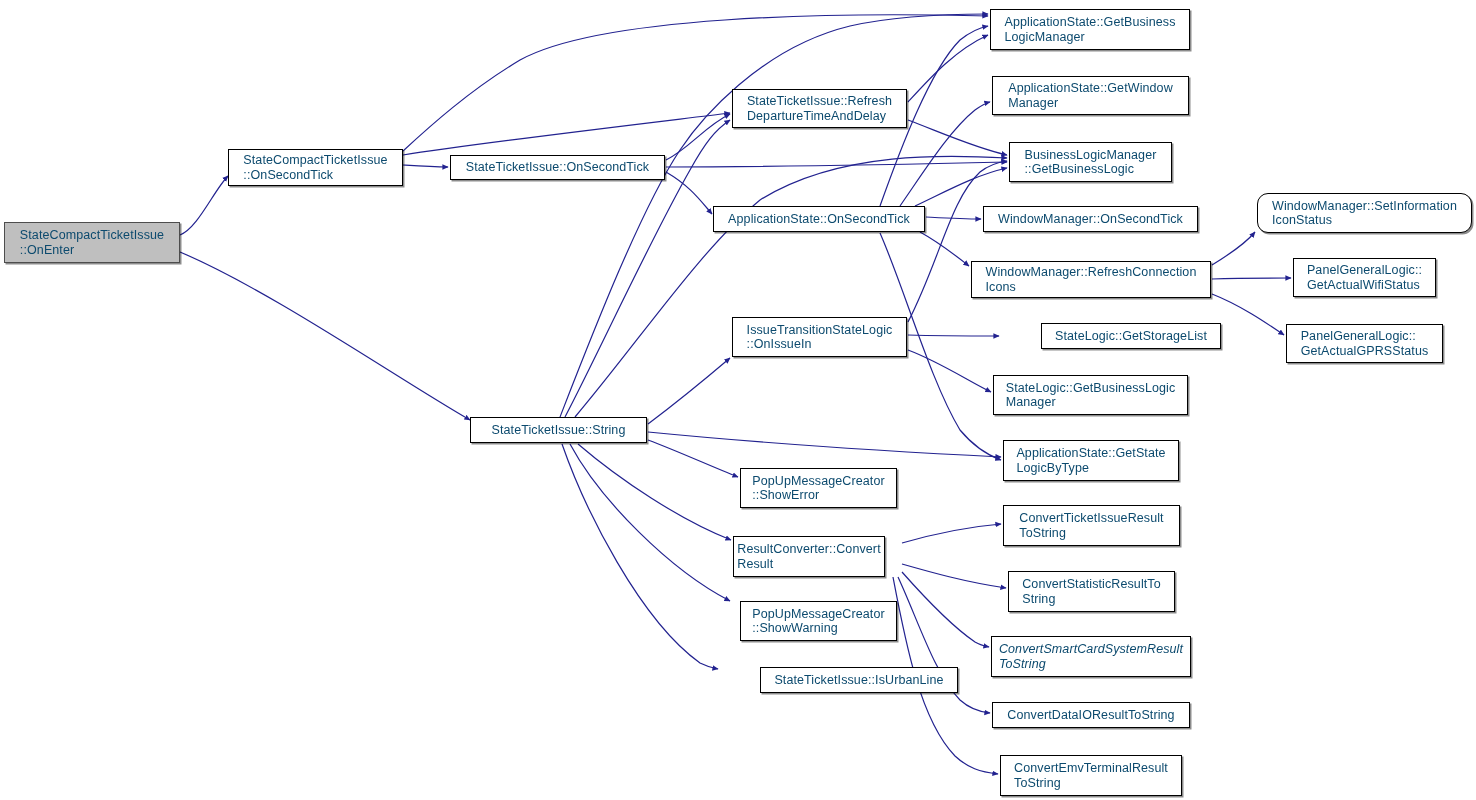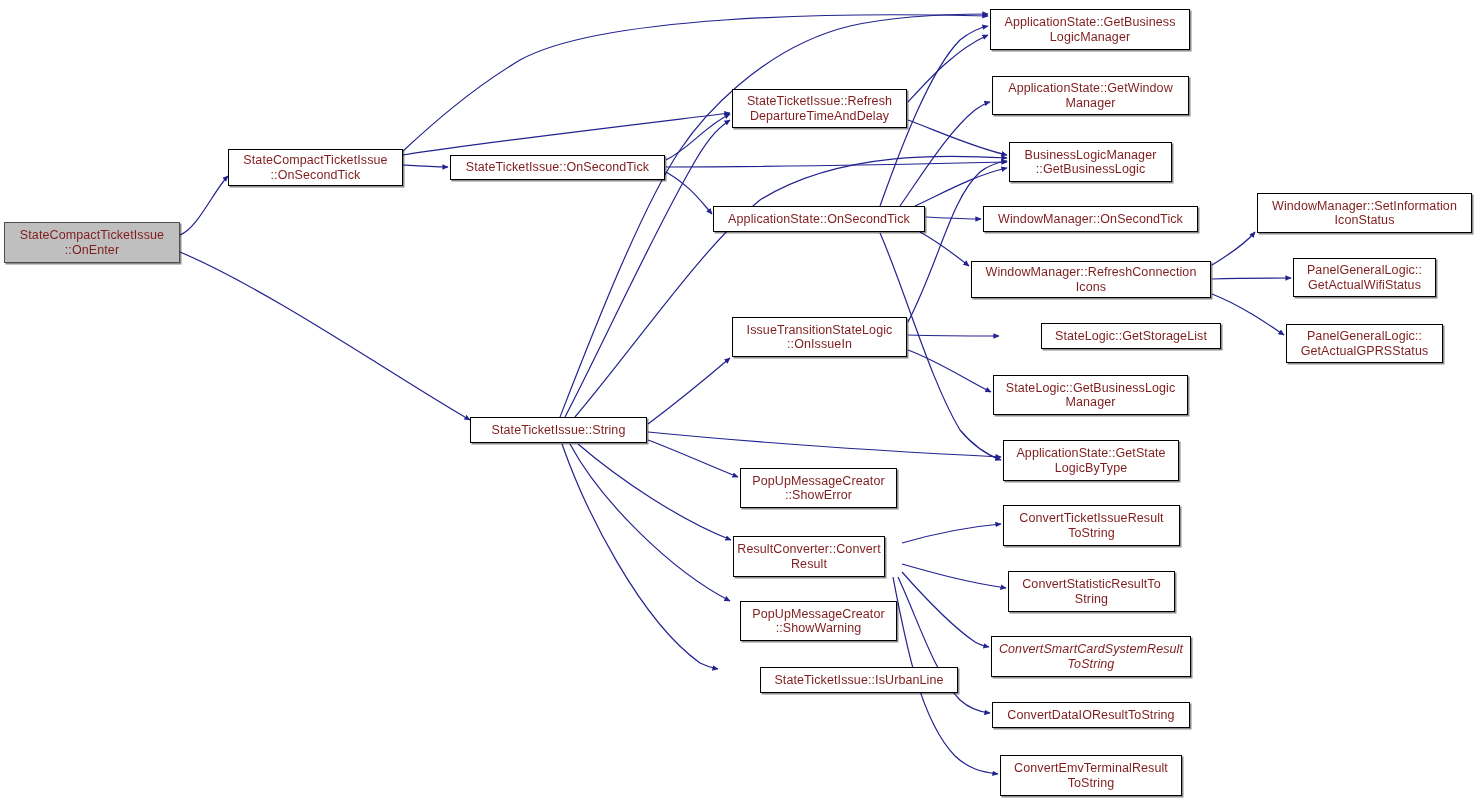--- a/index.html
+++ b/index.html
@@ -23,28 +23,28 @@
     top: 0;
     width: 1476px;
     height: 800px;
     pointer-events: none;
   }
   .node {
     position: absolute;
     box-sizing: border-box;
     border: 1px solid #000000;
     background: #ffffff;
-    color: #7f1d1d;
+    color: #0c4a6e;
     font-size: 12.5px;
     line-height: 14.5px;
     letter-spacing: 0.1px;
     display: flex;
     align-items: center;
     justify-content: center;
-    text-align: center;
+    text-align: left;
     padding: 1px 3px;
     white-space: pre-line;
     box-shadow: 1.5px 1.5px 0 0 rgba(0,0,0,0.45);
   }
   .node.highlight {
     background: #bfbfbf;
     border-color: #4d4d4d;
   }
 </style>
 </head>
@@ -107,21 +107,21 @@
       <div class="node" style="left: 713px; top: 206px; width: 212px; height: 26px;">ApplicationState::OnSecondTick</div>
       <div class="node" style="left: 990px; top: 9px; width: 200px; height: 41px;">ApplicationState::GetBusiness
 LogicManager</div>
       <div class="node" style="left: 992px; top: 76px; width: 197px; height: 39px;">ApplicationState::GetWindow
 Manager</div>
       <div class="node" style="left: 1009px; top: 142px; width: 163px; height: 40px;">BusinessLogicManager
 ::GetBusinessLogic</div>
       <div class="node" style="left: 983px; top: 206px; width: 215px; height: 26px;">WindowManager::OnSecondTick</div>
       <div class="node" style="left: 971px; top: 261px; width: 240px; height: 37px;">WindowManager::RefreshConnection
 Icons</div>
-      <div class="node" style="left: 1257px; top: 193px; width: 215px; height: 40px;">WindowManager::SetInformation
+      <div class="node" style="left: 1257px; top: 193px; width: 215px; height: 40px; border-radius: 11px;">WindowManager::SetInformation
 IconStatus</div>
       <div class="node" style="left: 1293px; top: 258px; width: 143px; height: 39px;">PanelGeneralLogic::
 GetActualWifiStatus</div>
       <div class="node" style="left: 1286px; top: 324px; width: 157px; height: 39px;">PanelGeneralLogic::
 GetActualGPRSStatus</div>
       <div class="node" style="left: 732px; top: 317px; width: 175px; height: 40px;">IssueTransitionStateLogic
 ::OnIssueIn</div>
       <div class="node" style="left: 1001px; top: 323px; width: 180px; height: 26px; margin-left: 40px;">StateLogic::GetStorageList</div>
       <div class="node" style="left: 993px; top: 375px; width: 195px; height: 40px;">StateLogic::GetBusinessLogic
 Manager</div>

